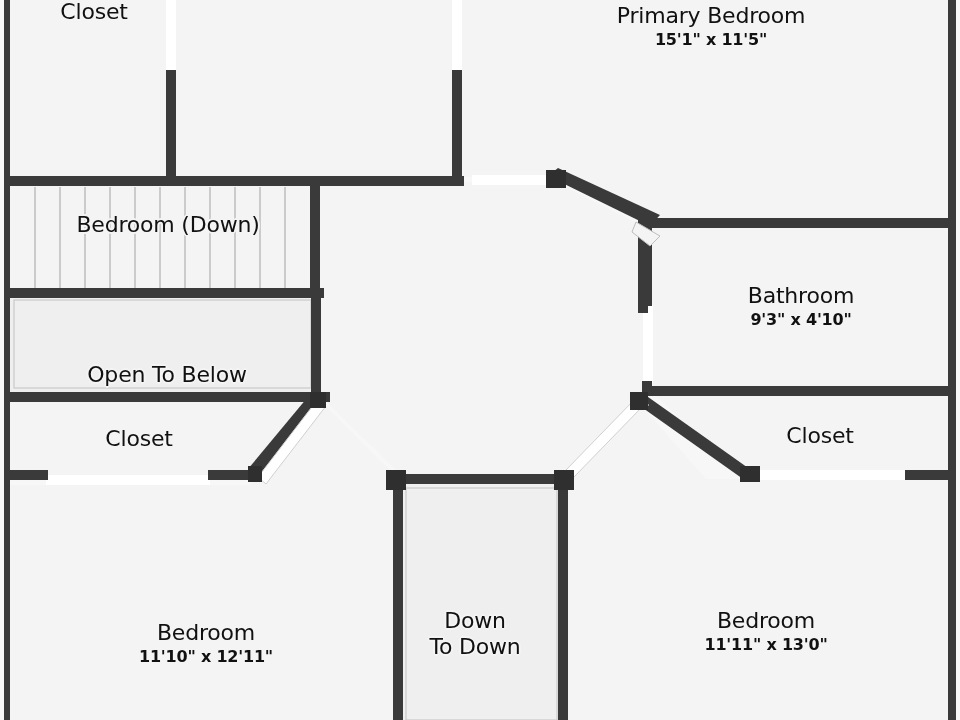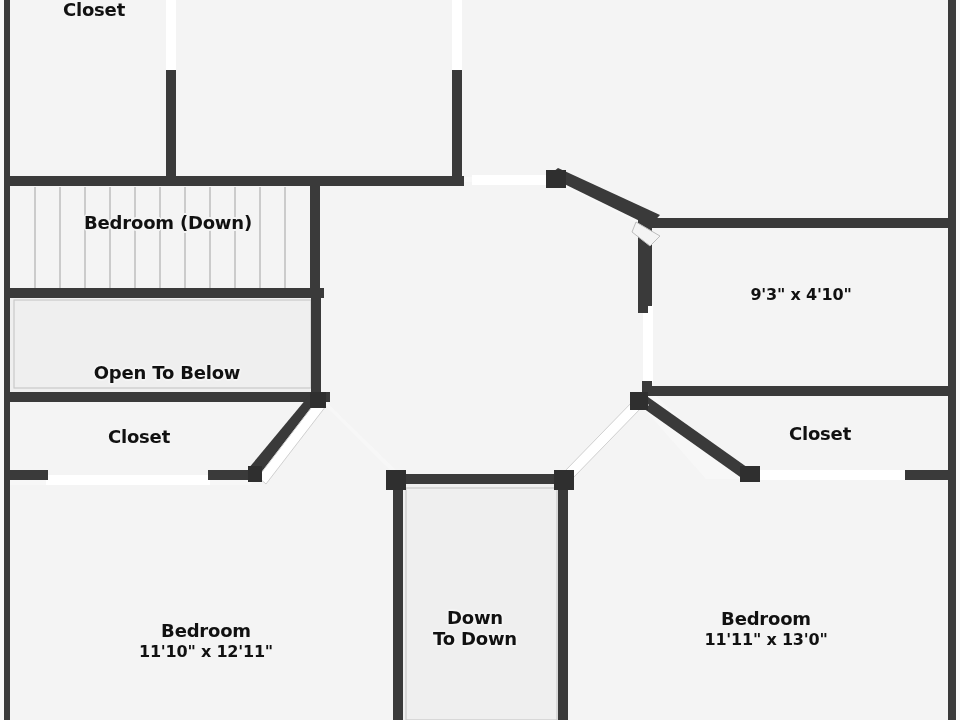--- a/index.html
+++ b/index.html
@@ -39,22 +39,22 @@
        1px  1px 0 #f4f4f4,
       -1px  1px 0 #f4f4f4,
        1px -1px 0 #f4f4f4,
       -1px -1px 0 #f4f4f4,
        0    2px 0 #f4f4f4,
        0   -2px 0 #f4f4f4,
        2px  0   0 #f4f4f4,
       -2px  0   0 #f4f4f4;
   }
   .room-name {
-    font-size: 18px;
-    font-weight: 700;
+    font-size: 22px;
+    font-weight: 400;
     letter-spacing: -0.2px;
     line-height: 1.12;
   }
   .room-name.two-line {
     line-height: 1.16;
   }
   .room-dims {
     font-size: 16px;
     font-weight: 700;
     letter-spacing: -0.2px;
@@ -202,26 +202,31 @@
 
   </svg>
 
   <div class="label-layer">
 
     <div class="room-label" style="left:94px; top:0px;">
       <div class="room-name">Closet</div>
     </div>
 
 
+    <div class="room-label" style="left:711px; top:4px;">
+      <div class="room-name">Primary Bedroom</div>
+      <div class="room-dims">15'1" x 11'5"</div>
+    </div>
 
     <div class="room-label" style="left:168px; top:213px;">
       <div class="room-name">Bedroom (Down)</div>
     </div>
 
     <div class="room-label" style="left:801px; top:284px;">
+      <div class="room-name">Bathroom</div>
       <div class="room-dims">9'3" x 4'10"</div>
     </div>
 
     <div class="room-label" style="left:167px; top:332px;margin-top:31px;">
       <div class="room-name">Open To Below</div>
     </div>
 
     <div class="room-label" style="left:139px; top:427px;">
       <div class="room-name">Closet</div>
     </div>

